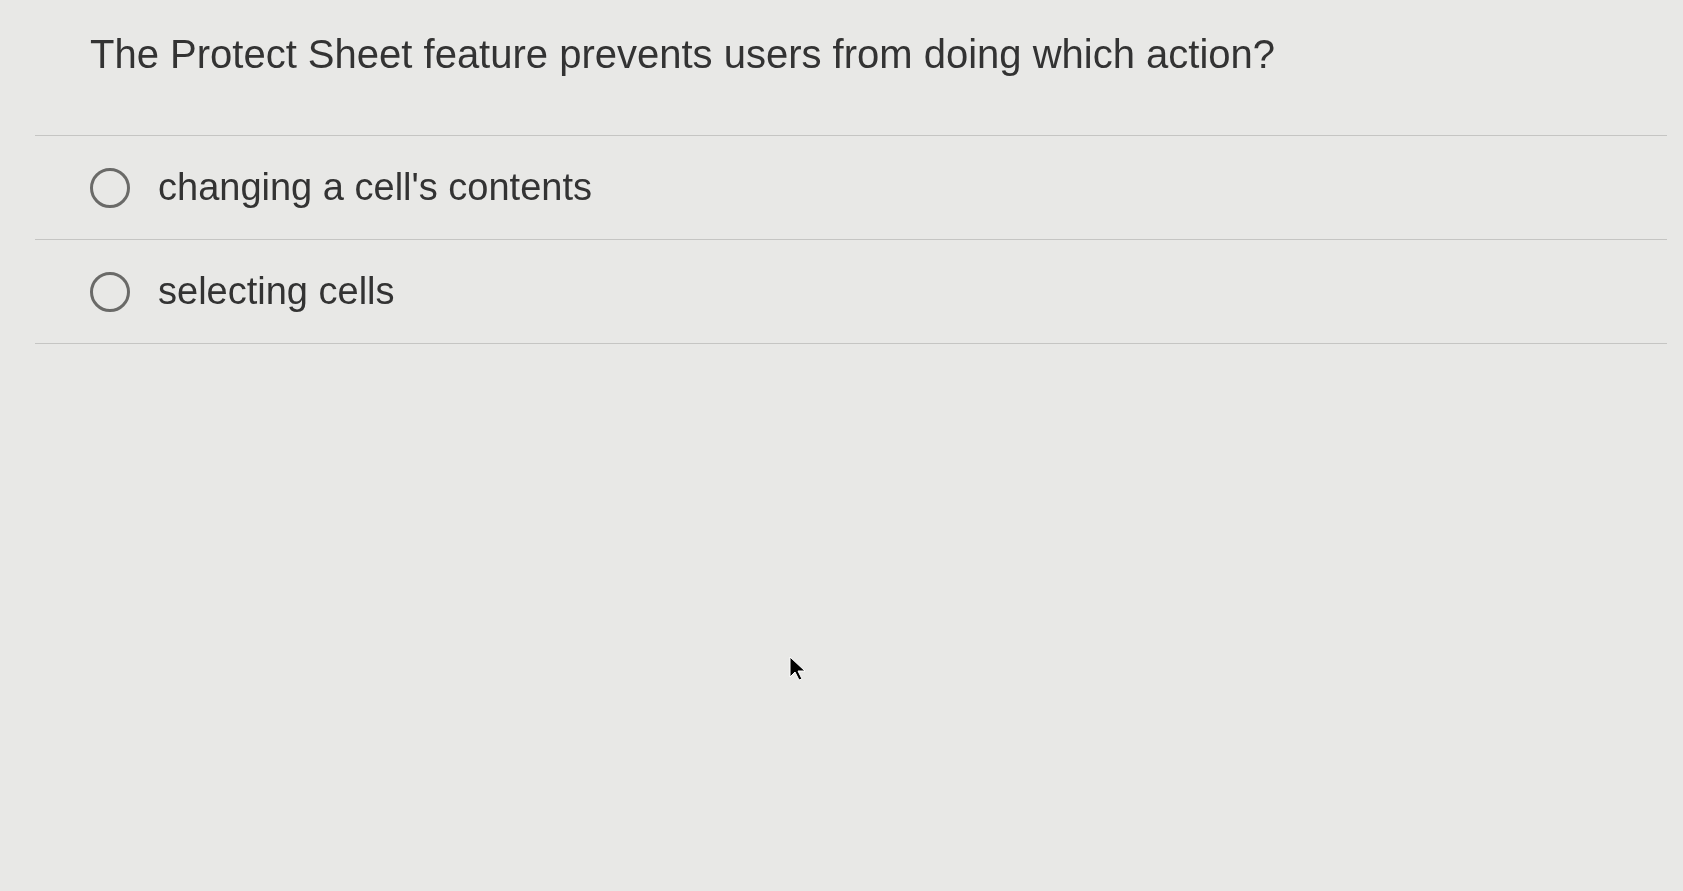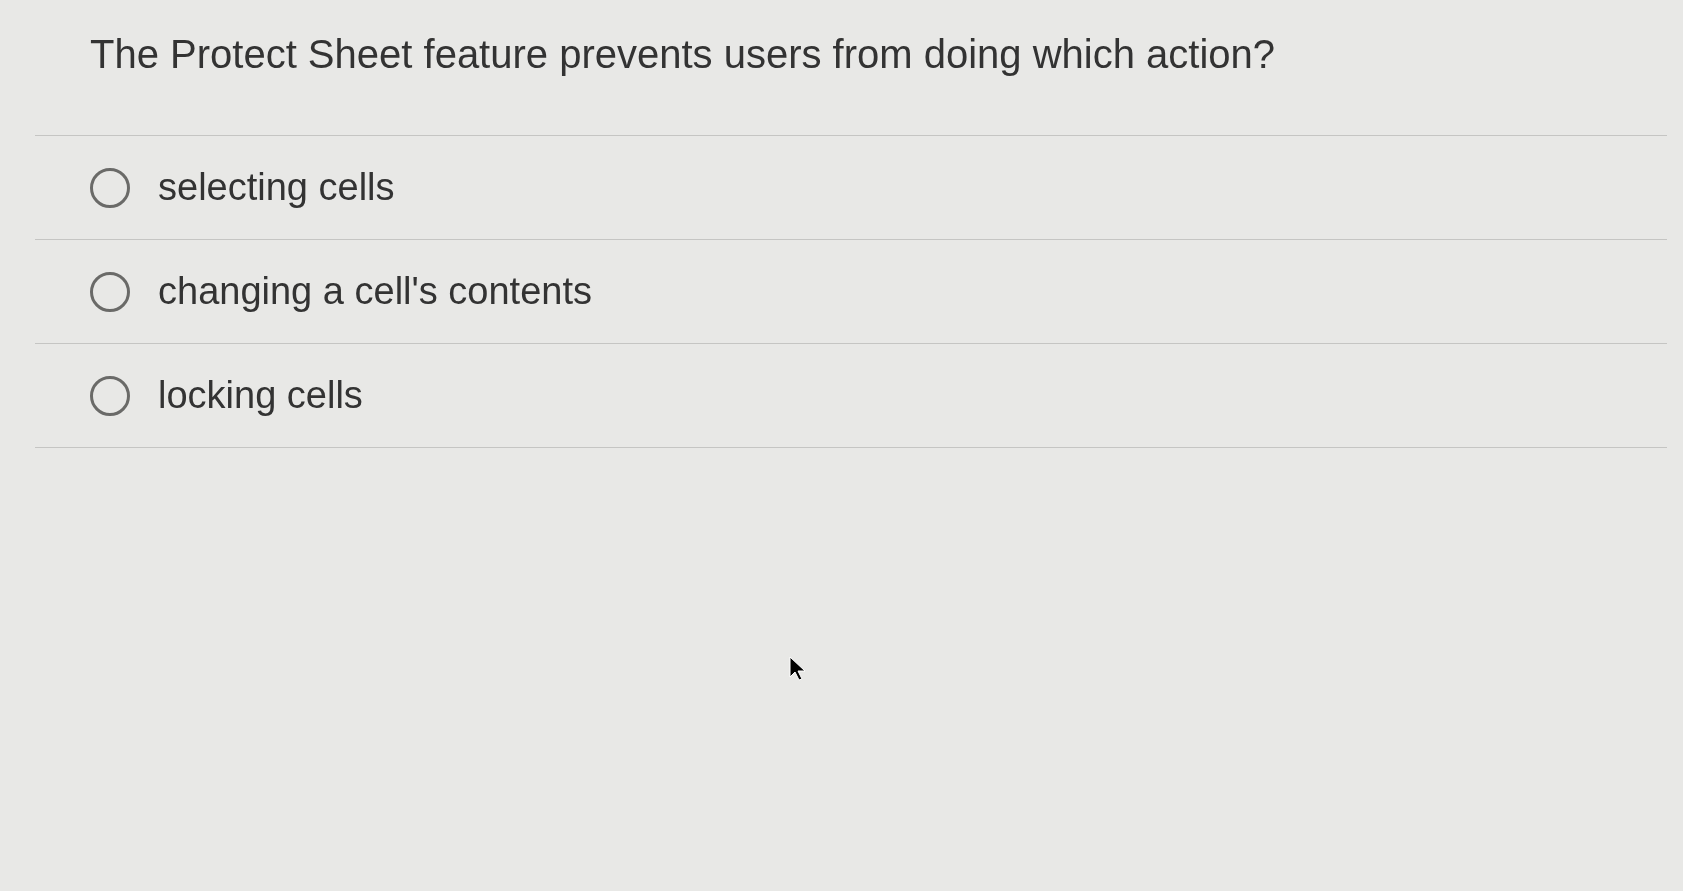--- a/index.html
+++ b/index.html
@@ -63,31 +63,27 @@
 </head>
 <body>
 
 <div class="quiz-container">
   <div class="question-row">
     <div class="question-text">The Protect Sheet feature prevents users from doing which action?</div>
   </div>
 
   <div class="option-row">
     <div class="radio-circle"></div>
-    <div class="option-label">selecting cells</div>
-  </div>
-
-  <div class="option-row">
-    <div class="radio-circle"></div>
     <div class="option-label">changing a cell's contents</div>
   </div>
 
   <div class="option-row">
     <div class="radio-circle"></div>
-    <div class="option-label">locking cells</div>
+    <div class="option-label">selecting cells</div>
   </div>
+
 </div>
 
 <div class="cursor">
   <svg width="24" height="28" viewBox="0 0 24 28">
     <path d="M 2 2 L 2 22 L 7 17 L 11 25 L 14 24 L 10 16 L 17 16 Z" fill="#000" stroke="#fff" stroke-width="1"></path>
   </svg>
 </div>
 
 </body></html>

